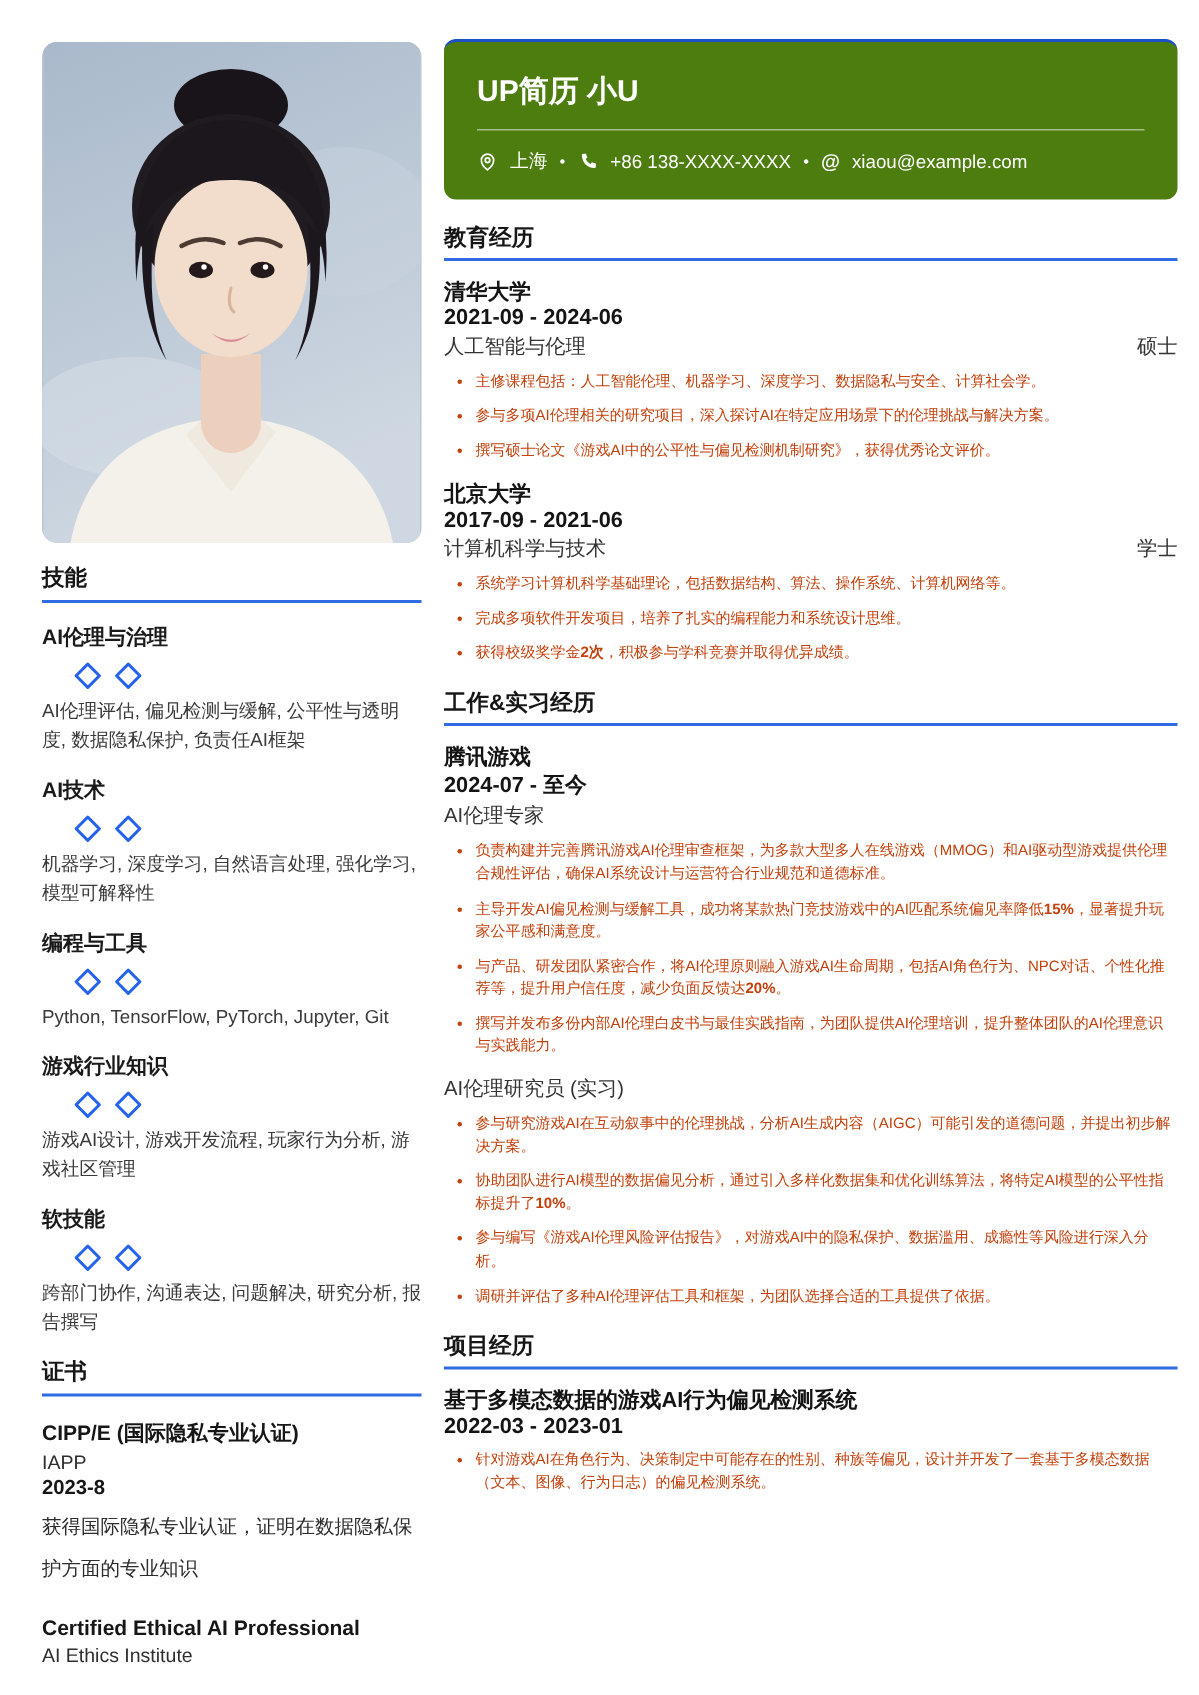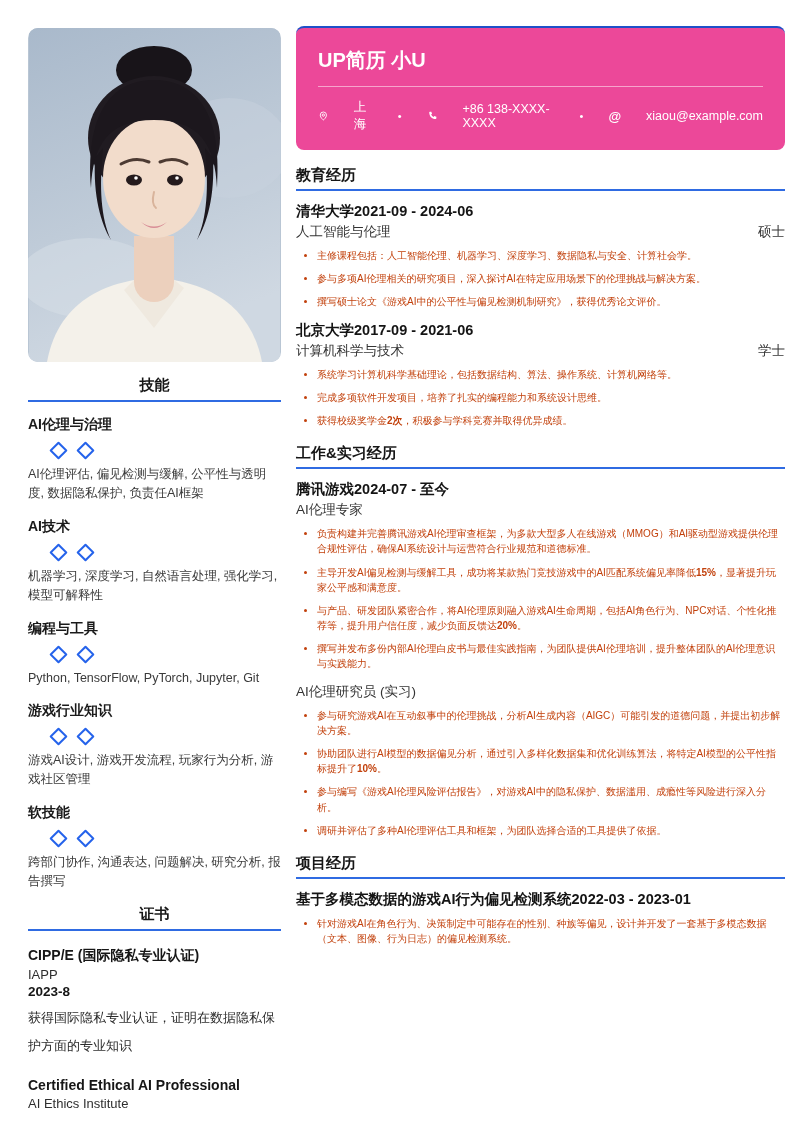--- a/index.html
+++ b/index.html
@@ -4,46 +4,46 @@
 <style>
   html,body{margin:0;padding:0;background:#fff;}
   .page{position:relative;width:799px;height:1130px;background:#fff;overflow:hidden;
         font-family:"Liberation Sans","DejaVu Sans",sans-serif;color:#222;}
   
   .sidebar{position:absolute;left:28px;top:28px;width:253px;}
   .photo{width:100%;height:334px;border-radius:10px;overflow:hidden;background:#b9c6d4;}
   .photo svg{display:block;width:100%;height:100%;}
   .side-section{margin-top:14px;}
   .side-title{font-size:15px;font-weight:bold;color:#161616;
-              border-bottom:2px solid #2f6be2;padding-bottom:5px;text-align:center;}
+              border-bottom:2px solid #2f6be2;padding-bottom:5px;}
   .skill-group{margin-top:14px;}
   .skill-name{font-size:14px;font-weight:bold;color:#1a1a1a;}
   .diamond-row{display:flex;gap:14px;margin:10px 0 8px 24px;}
   .diamond{width:9px;height:9px;border:2px solid #2563eb;transform:rotate(45deg);border-radius:1px;}
   .skill-desc{font-size:12.5px;color:#3a3a3a;line-height:1.55;}
   .cert-item{margin-top:15px;}
   .cert-name{font-size:14px;font-weight:bold;color:#161616;line-height:1.3;}
   .cert-issuer{font-size:13px;color:#2e2e2e;margin-top:2px;}
   .cert-date{font-size:13.5px;font-weight:bold;color:#161616;margin-top:2px;}
   .cert-desc{font-size:13px;color:#2c2c2c;line-height:2.2;margin-top:5px;}
   
   .main{position:absolute;left:296px;top:26px;width:489px;}
-  .card{background:#ec4899;border-radius:8px;color:#fff;border-top:2px solid #1e50c8;}
+  .card{background:#4d7c0f;border-radius:8px;color:#fff;border-top:2px solid #1e50c8;}
   .card-name{font-size:20px;font-weight:bold;padding:19px 22px 12px;}
   .card-divider{height:1px;background:rgba(255,255,255,.5);margin:0 22px;}
-  .card-contact{display:flex;align-items:center;gap:25px;padding:12px 22px 17px;font-size:12.5px;}
+  .card-contact{display:flex;align-items:center;gap:8px;padding:12px 22px 17px;font-size:12.5px;}
   .card-contact .dot{font-size:11px;}
   .cicon{width:14px;height:14px;display:inline-block;}
   .at-icon{font-size:13px;font-weight:bold;line-height:1;}
   .section{margin-top:16px;}
   .section-title{font-size:15px;font-weight:bold;color:#161616;
                  border-bottom:2px solid #2f6be2;padding-bottom:4px;}
   .entry{margin-top:11px;}
-  .entry-head{display:flex;justify-content:flex-start;align-items:baseline;
-              font-size:14.5px;font-weight:bold;color:#141414;}
+  .entry-head{display:flex;justify-content:flex-end;align-items:baseline;
+              font-size:14.5px;font-weight:bold;color:#141414;flex-direction:column;}
   .entry-sub{display:flex;justify-content:space-between;font-size:13.5px;color:#333;margin-top:2px;gap:23px;}
   .entry ul{margin:7px 0 0;padding-left:21px;}
   .entry li{font-size:10px;color:#c2410c;line-height:1.52;margin-bottom:8px;}
   b{font-weight:bold;}
 </style>
 </head>
 <body>
 
 <div class="page">
 

